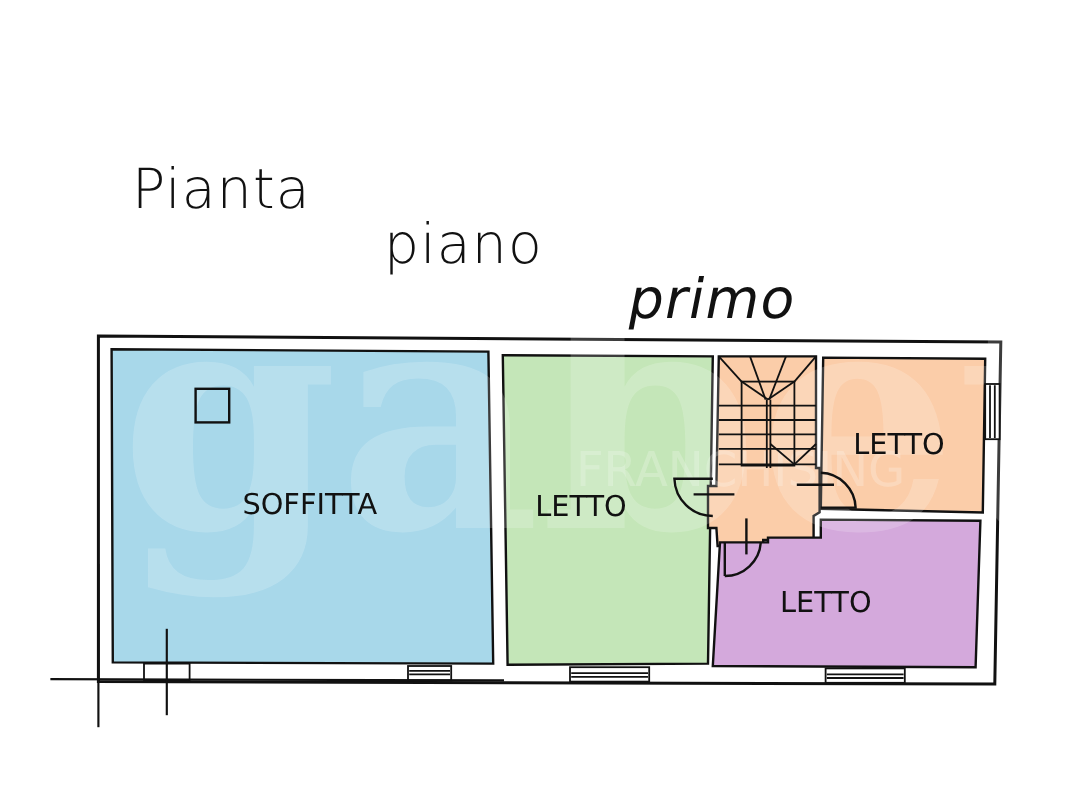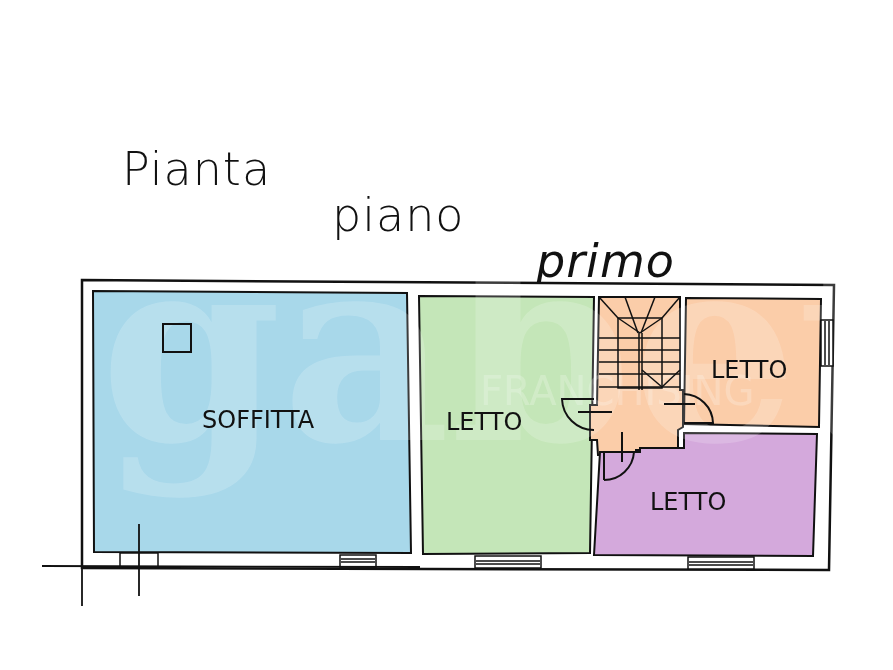--- a/index.html
+++ b/index.html
@@ -1,18 +1,18 @@
 <!DOCTYPE html>
 <html><head>
   <meta charset="utf-8">
   <style>
     html, body { margin: 0; padding: 0; background: #ffffff; }
     body { width: 893px; height: 670px; position: relative; overflow: hidden; font-family: "DejaVu Sans", sans-serif; }
     .title {
-      position: absolute; left: 106px; top: 84px; margin: 16px;
+      position: absolute; left: 106px; top: 84px; margin: 4px;
       font-family: "DejaVu Sans", sans-serif; font-weight: 300; font-size: 46px;
       letter-spacing: 1px; color: #111; white-space: pre; line-height: 1;
     }
     .title span { display: inline-block; }
     .t1 { position: absolute; left: 0; }
     .t2 { position: absolute; left: 210px; }
     .t3 { position: absolute; left: 414px; font-style: italic; }
     svg.plan { position: absolute; left: 0; top: 0; }
     .room-label { font-family: "DejaVu Sans", sans-serif; font-size: 24px; fill: #111; }
     .wm { font-family: "DejaVu Serif", serif; font-weight: bold; fill: #ffffff; opacity: 0.18; }

